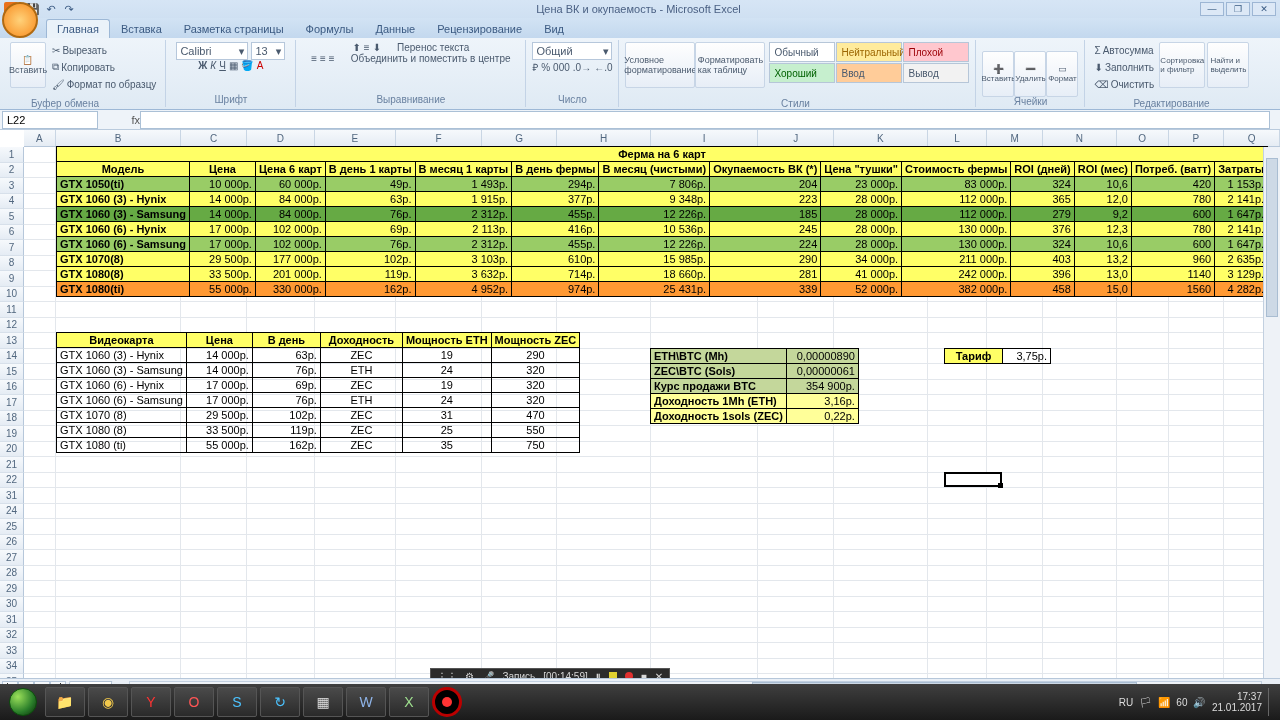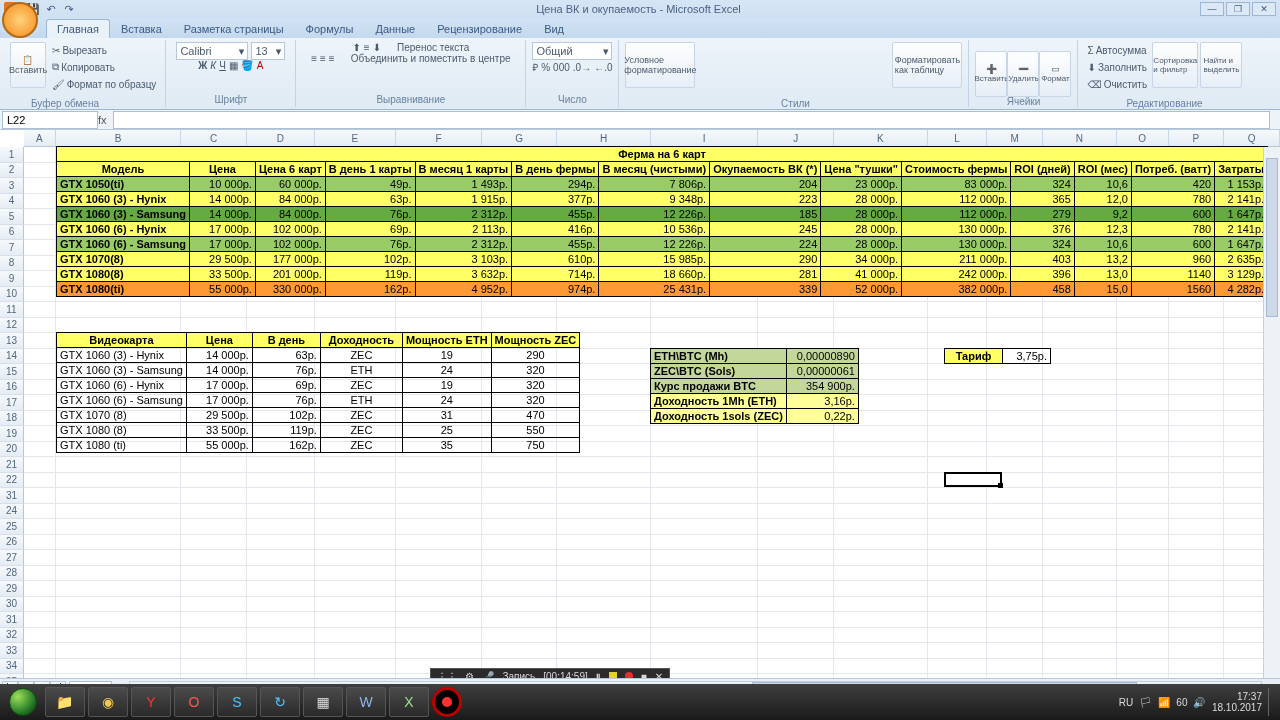--- a/index.html
+++ b/index.html
@@ -33,21 +33,21 @@
 .style-ok{background:#fff;}
 .style-neutral{background:#ffeb9c;color:#9c6500;}
 .style-bad{background:#ffc7ce;color:#9c0006;}
 .style-good{background:#c6efce;color:#006100;}
 .style-in{background:#ffcc99;}
 .style-out{background:#f2f2f2;}
 
 
 .fxbar{height:20px;border-bottom:1px solid #b9cadd;display:flex;align-items:center;background:#eef3f9;}
 .namebox{width:96px;height:18px;border:1px solid #abc0d6;background:#fff;margin-left:2px;padding:0 4px;font-size:11px;display:flex;align-items:center;}
-.fxbar .fx{width:15px;text-align:left;color:#555;}
+.fxbar .fx{width:42px;text-align:right;color:#555;}
 .formula{flex:1;height:18px;border:1px solid #abc0d6;background:#fff;margin-right:10px;}
 
 
 .sheet-wrap{position:absolute;top:130px;left:0;right:0;bottom:42px;overflow:hidden;background:#fff;}
 .colhdrs{display:flex;height:17px;background:linear-gradient(#f6f9fc,#e5ecf4);border-bottom:1px solid #b6c7da;margin-left:24px;}
 .colhdrs div{border-right:1px solid #c9d6e4;display:flex;align-items:center;justify-content:center;font-size:10px;color:#51677f;}
 .rows{position:absolute;top:17px;left:0;right:0;bottom:0;}
 .rowhdr{width:24px;background:linear-gradient(#f6f9fc,#e5ecf4);border-right:1px solid #b6c7da;border-bottom:1px solid #d7e0ea;font-size:10px;color:#51677f;display:flex;align-items:center;justify-content:center;height:15.5px;float:left;clear:left;}
 .gridlines{position:absolute;left:24px;top:0;right:0;bottom:0;}
 .cellrow{height:15.5px;display:flex;}
@@ -212,20 +212,28 @@
       <span>←.0</span>
     </div>
     <div class="lbl">Число</div>
   </div>
 
   <div class="grp" style="min-width:350px;flex-direction:row;align-items:flex-start;">
     <div class="btn-lg" style="width:70px;font-size:9px;white-space:pre-line;">Условное
 форматирование</div>
     <div class="btn-lg" style="width:70px;font-size:9px;white-space:pre-line;">Форматировать
 как таблицу</div>
+    <div style="display:grid;grid-template-columns:repeat(3,66px);gap:1px;margin-left:4px;">
+      <div class="style-cell style-ok">Обычный</div>
+      <div class="style-cell style-neutral">Нейтральный</div>
+      <div class="style-cell style-bad">Плохой</div>
+      <div class="style-cell style-good">Хороший</div>
+      <div class="style-cell style-in">Ввод</div>
+      <div class="style-cell style-out">Вывод</div>
+    </div>
     <div class="lbl" style="position:absolute;margin-top:56px;width:340px;text-align:center;">Стили</div>
   </div>
 
   <div class="grp" style="min-width:100px;flex-direction:row;">
     <div class="btn-lg" style="width:32px">
         <span>➕</span>
         <span style="font-size:8px">Вставить</span>
       </div>
     <div class="btn-lg" style="width:32px">
         <span>➖</span>
@@ -1310,17 +1318,17 @@
   <div class="rec"></div>
   <div class="center"></div>
   <div class="tray">
     <span>RU</span>
     <span>🏳</span>
     <span>📶</span>
     <span>60</span>
     <span>🔊</span>
     <div class="clock">
       <div>17:37</div>
-        <div>18.10.2017</div>
+        <div>21.01.2017</div>
     </div>
     <span style="width:8px;height:28px;border-left:1px solid #666;"></span>
   </div>
 </div>
 
 </body></html>

